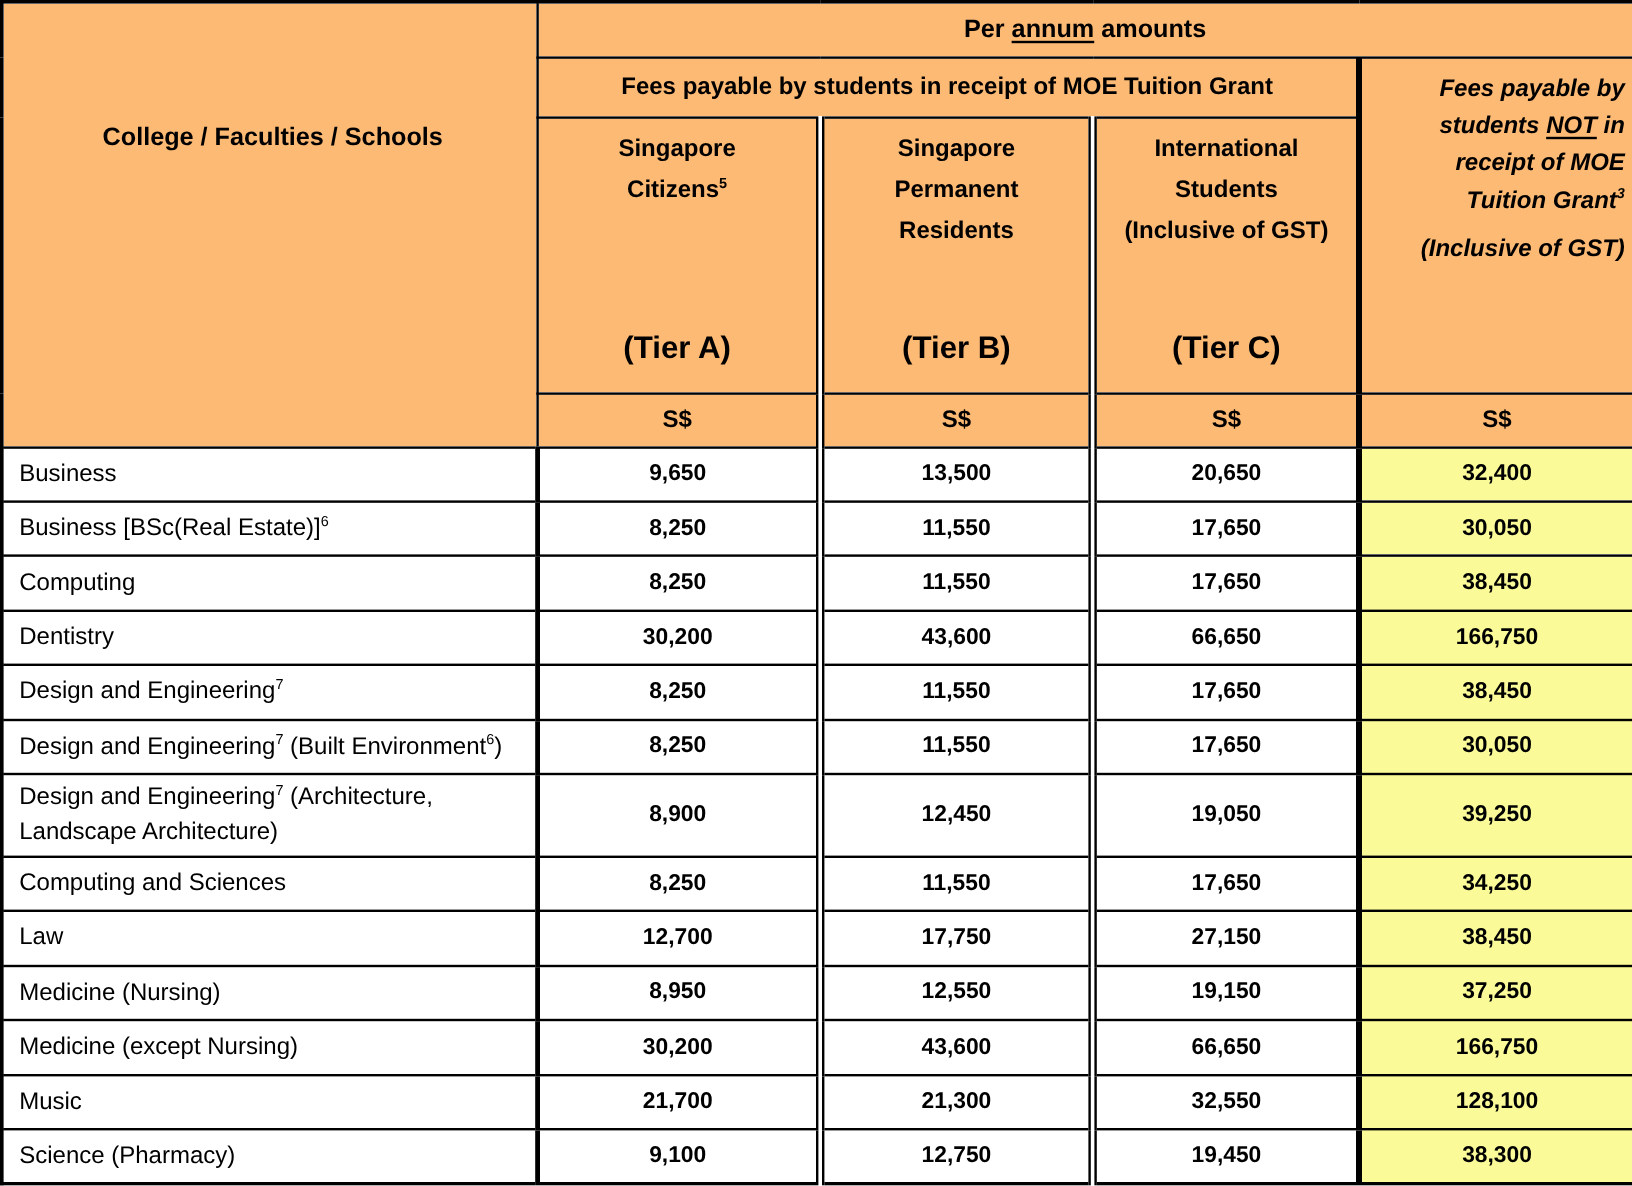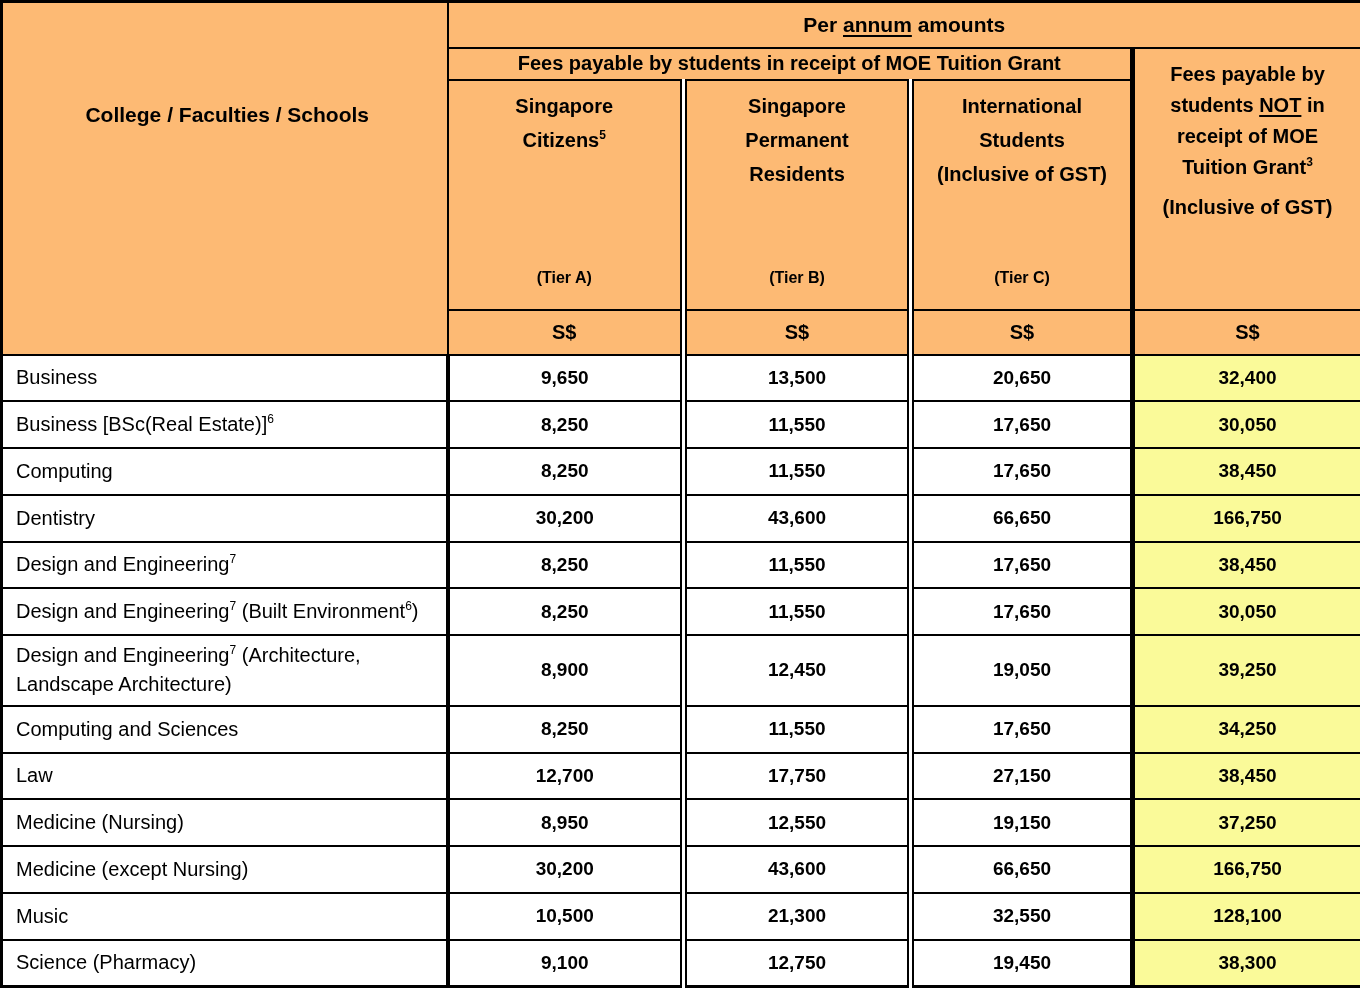--- a/index.html
+++ b/index.html
@@ -24,41 +24,41 @@
   .perannum { font-size: 21px; text-align: center; }
   .grant    { font-size: 20px; text-align: center; }
 
   .cat { vertical-align: top; }
   .cat-inner {
     display: flex; flex-direction: column; justify-content: space-between;
     align-items: center; height: 218px; box-sizing: border-box;
     padding: 8px 4px 12px;
   }
   .cat-title { font-size: 20px; line-height: 1.7; text-align: center; }
-  .cat-tier  { font-size: 16px; }
+  .cat-tier  { font-size: 26px; }
 
   .nogrant { vertical-align: top; }
-  .nogrant-inner { padding: 10px 6px 0; text-align: center; font-size: 20px; line-height: 1.55; }
+  .nogrant-inner { padding: 10px 6px 0; text-align: right; font-size: 20px; line-height: 1.55; font-style: italic; }
   .nogrant-sub   { margin-top: 9px; }
 
   .cur { text-align: center; font-size: 20px; }
 
   .rowlabel {
     text-align: left; vertical-align: middle;
     padding: 2px 10px 2px 13px; font-size: 20px; font-weight: normal;
     background: #fff; border-right: 4px solid #000; line-height: 1.45;
   }
   .val { text-align: center; vertical-align: middle; font-size: 19px; font-weight: bold; background: #fff; }
   .hl  { background: #FAFA99; }
 
   .dbl    { border-left: 7px double #000; }
   .thick5 { border-left: 5px solid #000; }
 
   tr.r-top   { height: 46px; }
-  tr.r-grant { height: 32px; }
+  tr.r-grant { height: 50px; }
   tr.r-cat   { height: 230px; }
   tr.r-cur   { height: 45px; }
   tbody tr   { height: 45px; }
   tbody tr.tall { height: 68px; }
 
   sup { font-size: 0.6em; line-height: 0; }
   u { text-decoration: underline; text-decoration-thickness: 2px; text-underline-offset: 3px; }
 </style>
 </head>
 <body>
@@ -185,21 +185,21 @@
       </tr>
       <tr>
         <td class="rowlabel">Medicine (except Nursing)</td>
         <td class="val">30,200</td>
         <td class="val dbl">43,600</td>
         <td class="val dbl">66,650</td>
         <td class="val thick5 hl">166,750</td>
       </tr>
       <tr>
         <td class="rowlabel">Music</td>
-        <td class="val">10,500</td>
+        <td class="val">21,700</td>
         <td class="val dbl">21,300</td>
         <td class="val dbl">32,550</td>
         <td class="val thick5 hl">128,100</td>
       </tr>
       <tr>
         <td class="rowlabel">Science (Pharmacy)</td>
         <td class="val">9,100</td>
         <td class="val dbl">12,750</td>
         <td class="val dbl">19,450</td>
         <td class="val thick5 hl">38,300</td>

